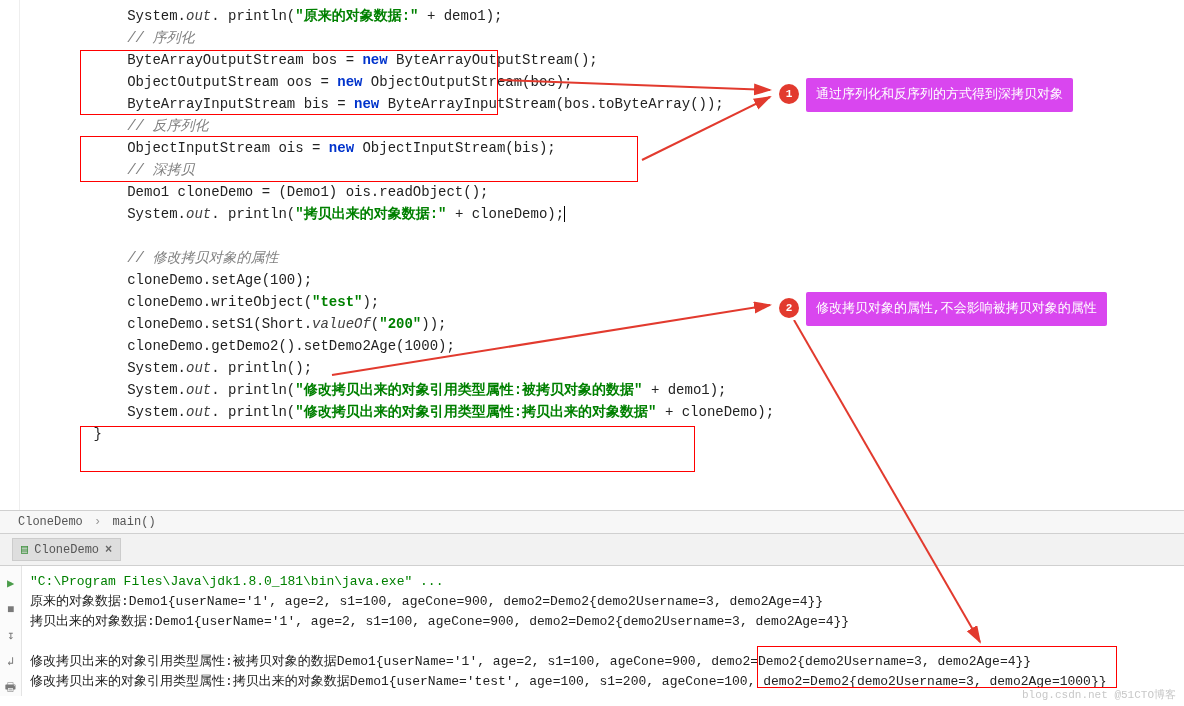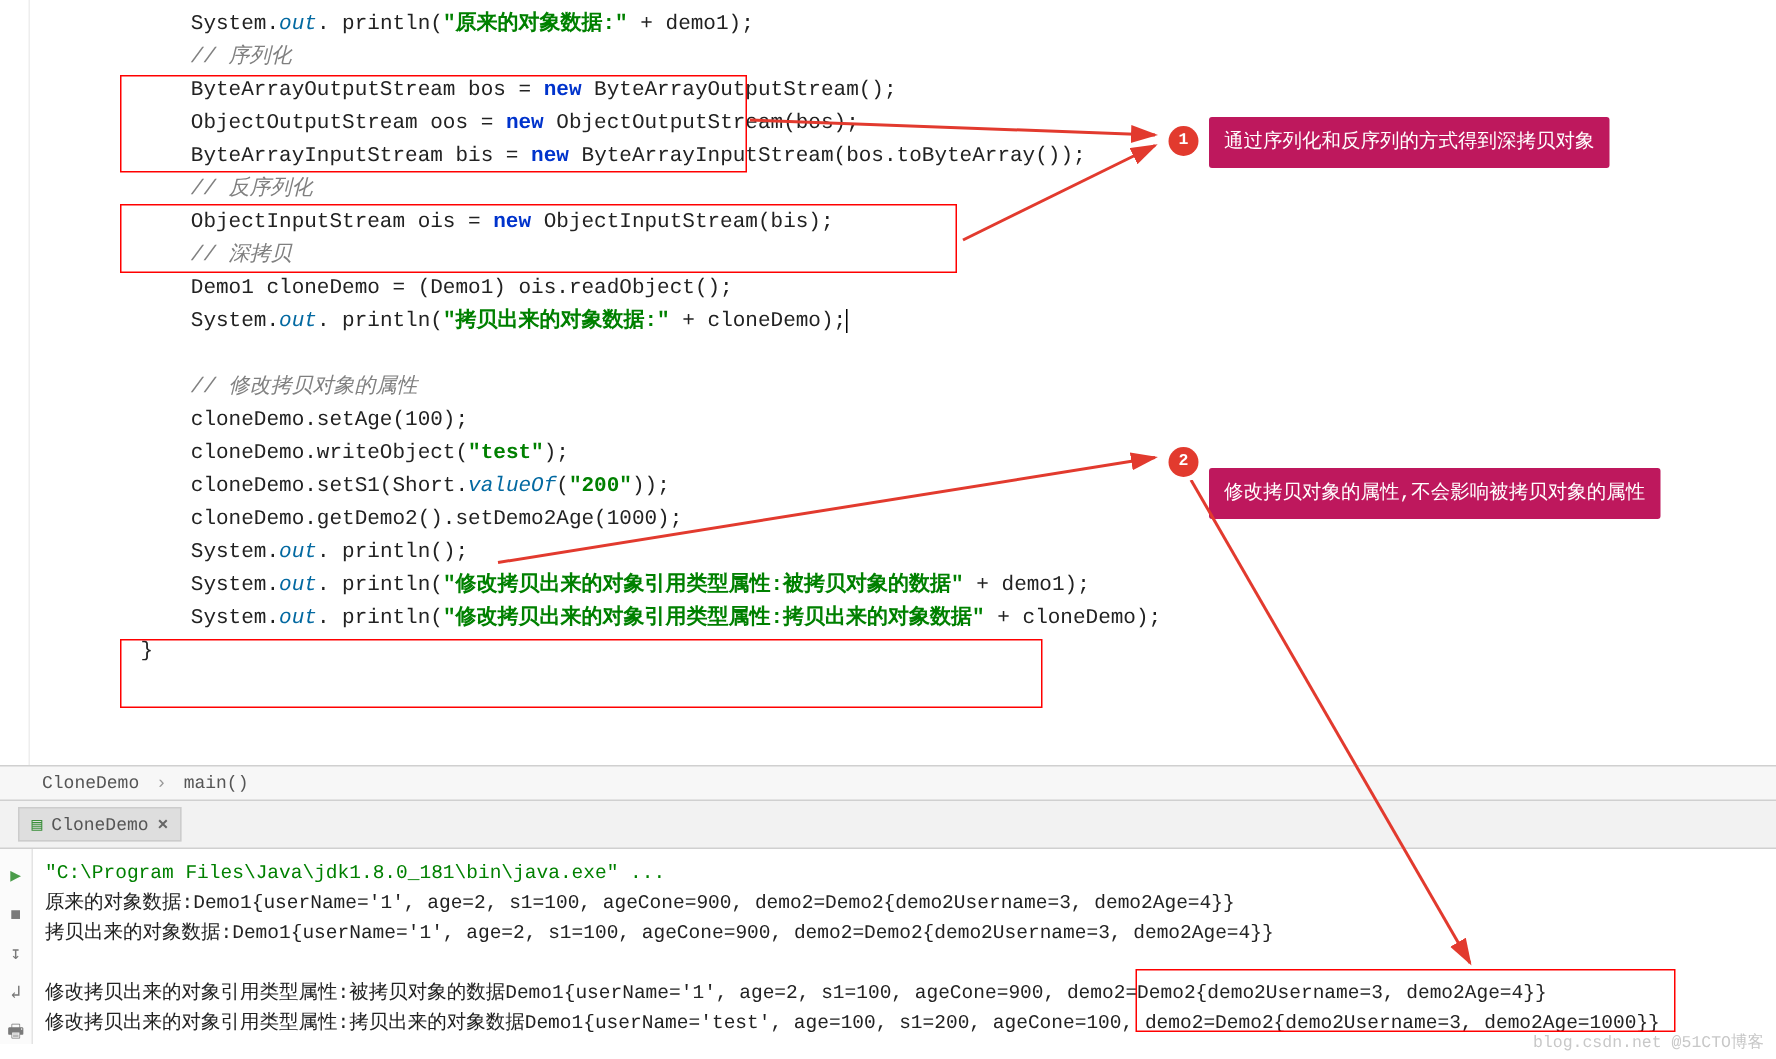--- a/index.html
+++ b/index.html
@@ -26,40 +26,40 @@
   .gutter-left {
     position: absolute;
     left: 0; top: 0; bottom: 0;
     width: 20px;
     background: #fff;
     border-right: 1px solid #eee;
   }
   .kw { color: #0033cc; font-weight: bold; }
   .str { color: #008000; font-weight: bold; }
   .comment { color: #808080; font-style: italic; text-align: center; }
-  .field-static { color: #0369a1; font-style: italic; }
+  .field-static { color: #404040; font-style: italic; }
 
   .red-box {
     border: 1px solid #f00;
     position: absolute;
     pointer-events: none;
   }
   .hi-line {
     background: #fcfce8;
     position: absolute;
     left: 0; right: 0;
     height: 22px;
     z-index: -1;
   }
   .caret { border-right: 1px solid #000; }
 
   .breadcrumb {
     border-top: 1px solid #d0d0d0;
     background: #f7f7f7;
-    padding: 4px 28px;
+    padding: 4px 18px;
     font-size: 12px;
     color: #555;
   }
   .breadcrumb .sep { color: #999; margin: 0 4px; }
 
   .run-tab {
     border-top: 1px solid #d0d0d0;
     border-bottom: 1px solid #d0d0d0;
     background: #f2f2f2;
     font-size: 12px;
@@ -100,21 +100,21 @@
     padding-top: 8px;
   }
   .console-gutter span {
     font-size: 12px;
     color: #7a7a7a;
     cursor: pointer;
   }
 
   .annotation {
     position: absolute;
-    background: #be185d;
+    background: #d946ef;
     color: #fff;
     font-size: 13px;
     padding: 6px 10px;
     border-radius: 2px;
     white-space: nowrap;
   }
   .anno-num {
     position: absolute;
     width: 20px; height: 20px;
     border-radius: 50%;
@@ -174,21 +174,21 @@
   </div>
 
   <div class="red-box" style="left:80px; top:50px; width:418px; height:65px;"></div>
   <div class="red-box" style="left:80px; top:136px; width:558px; height:46px;"></div>
   <div class="red-box" style="left:80px; top:426px; width:615px; height:46px;"></div>
 
   <div class="anno-num" style="left:779px; top:84px;">1</div>
   <div class="annotation" style="left:806px; top:78px;">通过序列化和反序列的方式得到深拷贝对象</div>
 
   <div class="anno-num" style="left:779px; top:298px;">2</div>
-  <div class="annotation" style="left:806px; top:292px;margin-top:20px;">修改拷贝对象的属性,不会影响被拷贝对象的属性</div>
+  <div class="annotation" style="left:806px; top:292px;">修改拷贝对象的属性,不会影响被拷贝对象的属性</div>
 
   <svg class="arrow" style="left:498px; top:60px; width:282px; height:50px;">
     <defs>
         <marker id="ah1" markerWidth="10" markerHeight="10" refX="8" refY="3" orient="auto">
           <path d="M0,0 L9,3 L0,6 Z" fill="#e23a2e"></path>
         </marker>
       </defs>
     <line x1="2" y1="20" x2="272" y2="30" stroke="#e23a2e" stroke-width="2" marker-end="url(#ah1)"></line>
   </svg>
   <svg class="arrow" style="left:640px; top:95px; width:140px; height:70px;">

